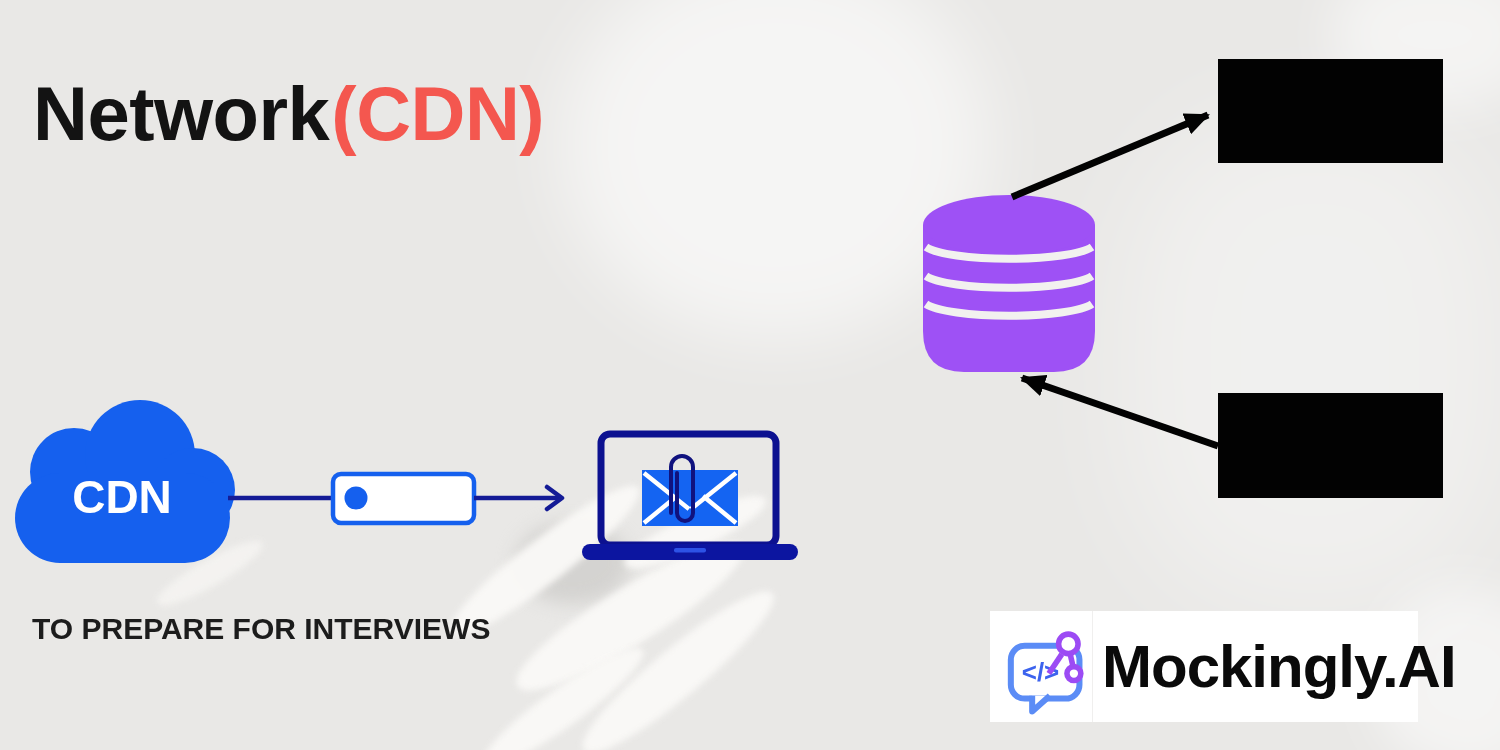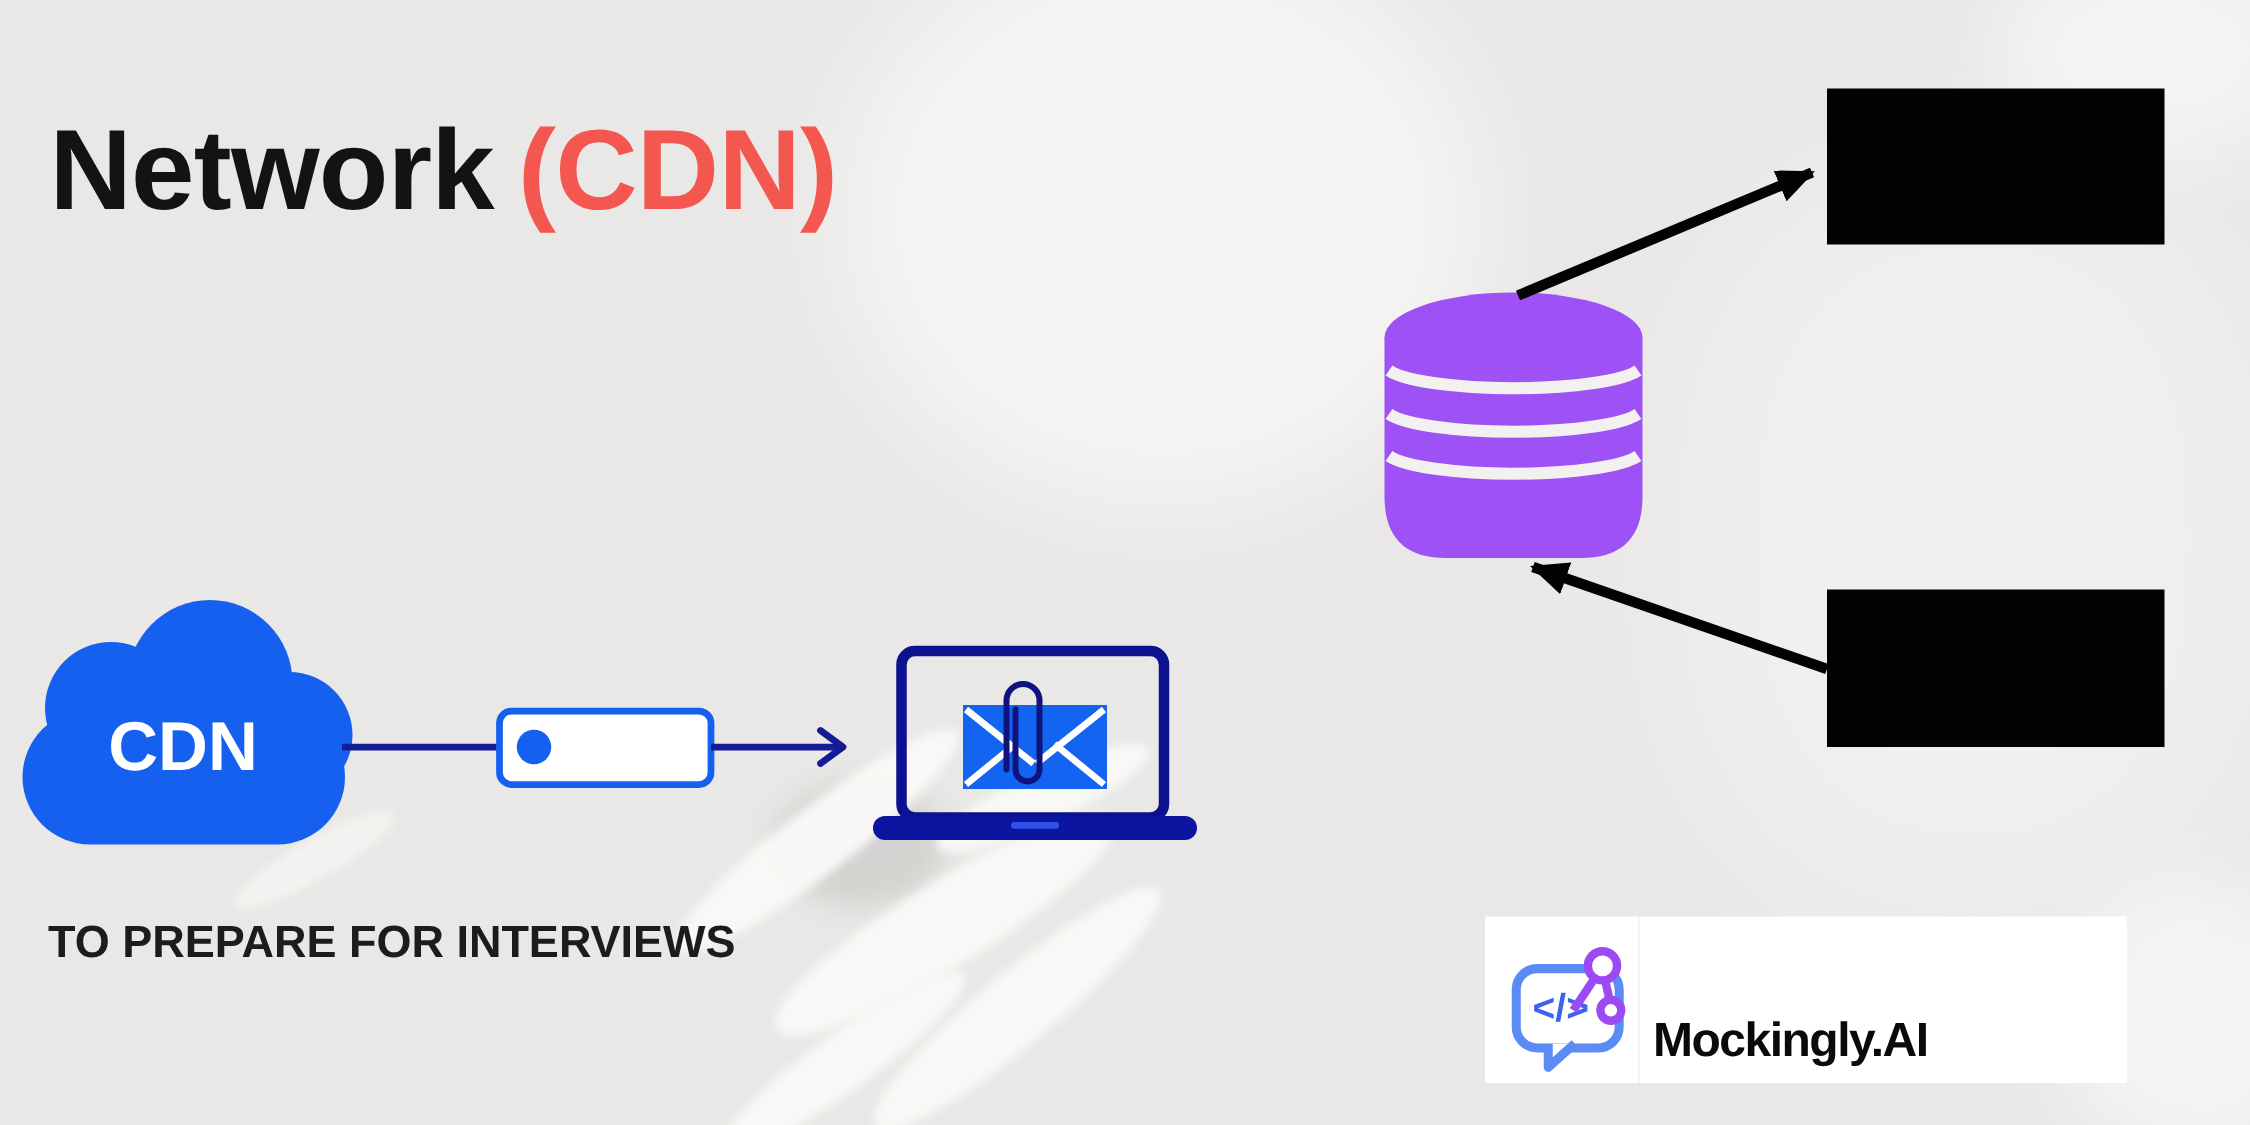--- a/index.html
+++ b/index.html
@@ -24,21 +24,21 @@
   .b5 { left:618px; top:515px; width:155px; height:34px; transform:rotate(-25deg); }
   .b6 { left:150px; top:560px; width:120px; height:26px; transform:rotate(-30deg); background:rgba(246,245,243,0.8); }
 
   
   .title {
     position:absolute; left:33px; top:58px; z-index:2;
     font-size:76px; font-weight:700; color:#131313;
     line-height:112px; letter-spacing:-0.5px; white-space:nowrap;
   }
   .title .t-line { display:block; }
-  .title .hl { color:#f4574f; margin-left:16px; }
+  .title .hl { color:#f4574f; margin-left:2px; }
 
   
   .tagline {
     position:absolute; left:32px; top:607px; z-index:2;
     font-size:30px; font-weight:700; color:#1c1c1c;
     line-height:44px; letter-spacing:0px;
   }
   .tagline span { display:block; }
 
   
@@ -49,23 +49,22 @@
   
   .logo-box {
     position:absolute; left:990px; top:611px; width:428px; height:111px;
     background:#ffffff; z-index:2;
   }
   .logo-seam { position:absolute; left:102px; top:0; width:1px; height:111px; background:#f0efee; }
   .logo-icon { position:absolute; left:8px; top:6px; }
   .brand-name {
     position:absolute; left:112px; top:0; height:111px;
     display:flex; align-items:center;
-    font-size:32px; font-weight:700; color:#0a0a0a; letter-spacing:-1px;
+    font-size:60px; font-weight:700; color:#0a0a0a; letter-spacing:-1px;
     white-space:nowrap;
-    margin-top:27px;
   }
 </style>
 </head>
 <body>
 
 <div class="canvas">
 
   <div class="tex tex1"></div>
   <div class="tex tex2"></div>
   <div class="tex tex3"></div>

